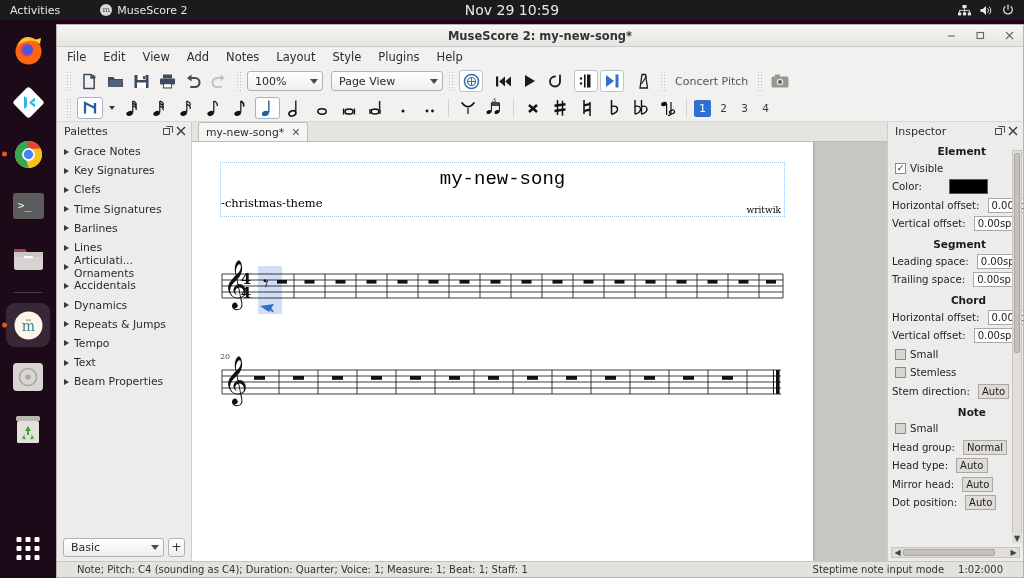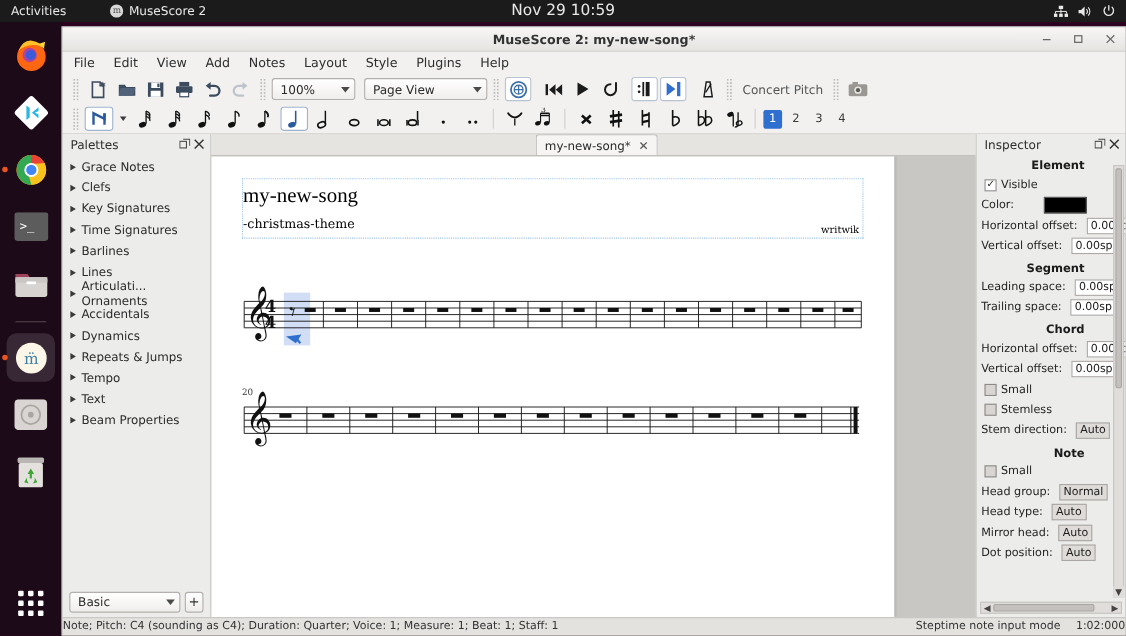--- a/index.html
+++ b/index.html
@@ -173,59 +173,59 @@
   .pfoot .plus {
     width: 17px; height: 19px; border: 1px solid #b3b0ad; border-radius: 3px;
     background: linear-gradient(#ffffff,#efedeb);
     font-size: 12px; color: #333; display: flex; align-items: center; justify-content: center;
   }
 
   
   .scorearea { flex: 1; display: flex; flex-direction: column; min-width: 0; background: #d7d5d2; }
   .tabstrip {
     height: 20px; background: #e6e4e1; border-bottom: 1px solid #bfbcb9;
-    display: flex; align-items: flex-end; padding-left: 6px; justify-content: center;
+    display: flex; align-items: flex-end; padding-left: 6px;
   }
   .tab {
     height: 19px; background: #f6f5f4; border: 1px solid #bfbcb9; border-bottom: none;
     border-radius: 3px 3px 0 0; display: flex; align-items: center; gap: 7px;
     padding: 0 7px; font-size: 10.8px; color: #2b2b2b;
   }
   .tab .x { font-size: 11px; color: #555; }
   .canvas {
     flex: 1; position: relative; overflow: hidden;
     background: #c9c7c4;
   }
   .page {
     position: absolute; left: 0; top: 0; width: 621px; height: 100%;
     background: #ffffff; box-shadow: 1px 0 3px rgba(0,0,0,0.18);
   }
   .frame {
     position: absolute; left: 28px; top: 20px; width: 565px; height: 55px;
     border: 1px dotted #9cc3e8;
   }
   .title {
-    position: absolute; left: 0; right: 0; top: 5px; text-align: left;
-    font-family: Liberation Serif, serif; font-size: 19px; color: #000;
+    position: absolute; left: 0; right: 0; top: 5px; text-align: center;
+    font-family: Liberation Mono, monospace; font-size: 19px; color: #000;
   }
   .subtitle {
     position: absolute; left: 0; right: 0; top: 33px; text-align: left;
     font-family: "DejaVu Serif", "Liberation Serif", serif; font-size: 11.5px; color: #000;
   }
   .composer {
     position: absolute; right: 3px; bottom: 1px;
     font-family: "DejaVu Serif", "Liberation Serif", serif; font-size: 9px; color: #000;
   }
   .measnum {
     position: absolute; font-family: "DejaVu Serif", serif; font-size: 8px; color: #3a3a3a;
   }
   .statusbar {
     height: 16px; background: #e4e2df; border-top: 1px solid #c8c5c2;
     display: flex; align-items: center; font-size: 10px; color: #333;
-    padding: 0 0;
+    padding: 0 20px;
   }
   .statusbar .sb-left { flex: 1; }
   .statusbar .sb-mode { margin-right: 14px; }
 
   
   .inspector {
     width: 136px; background: #ececea; border-left: 1px solid #cfcccA;
     display: flex; flex-direction: column;
   }
   .insp-body { flex: 1; position: relative; overflow: hidden; padding: 0 20px 0 4px; }
@@ -714,25 +714,25 @@
               </svg>
           </span>
         </div>
         <div class="plist">
           <div class="pitem">
               <span class="chev"></span>
               <span>Grace Notes</span>
             </div>
           <div class="pitem">
               <span class="chev"></span>
+              <span>Key Signatures</span>
+            </div>
+          <div class="pitem">
+              <span class="chev"></span>
               <span>Clefs</span>
-            </div>
-          <div class="pitem">
-              <span class="chev"></span>
-              <span>Key Signatures</span>
             </div>
           <div class="pitem">
               <span class="chev"></span>
               <span>Time Signatures</span>
             </div>
           <div class="pitem">
               <span class="chev"></span>
               <span>Barlines</span>
             </div>
           <div class="pitem">

